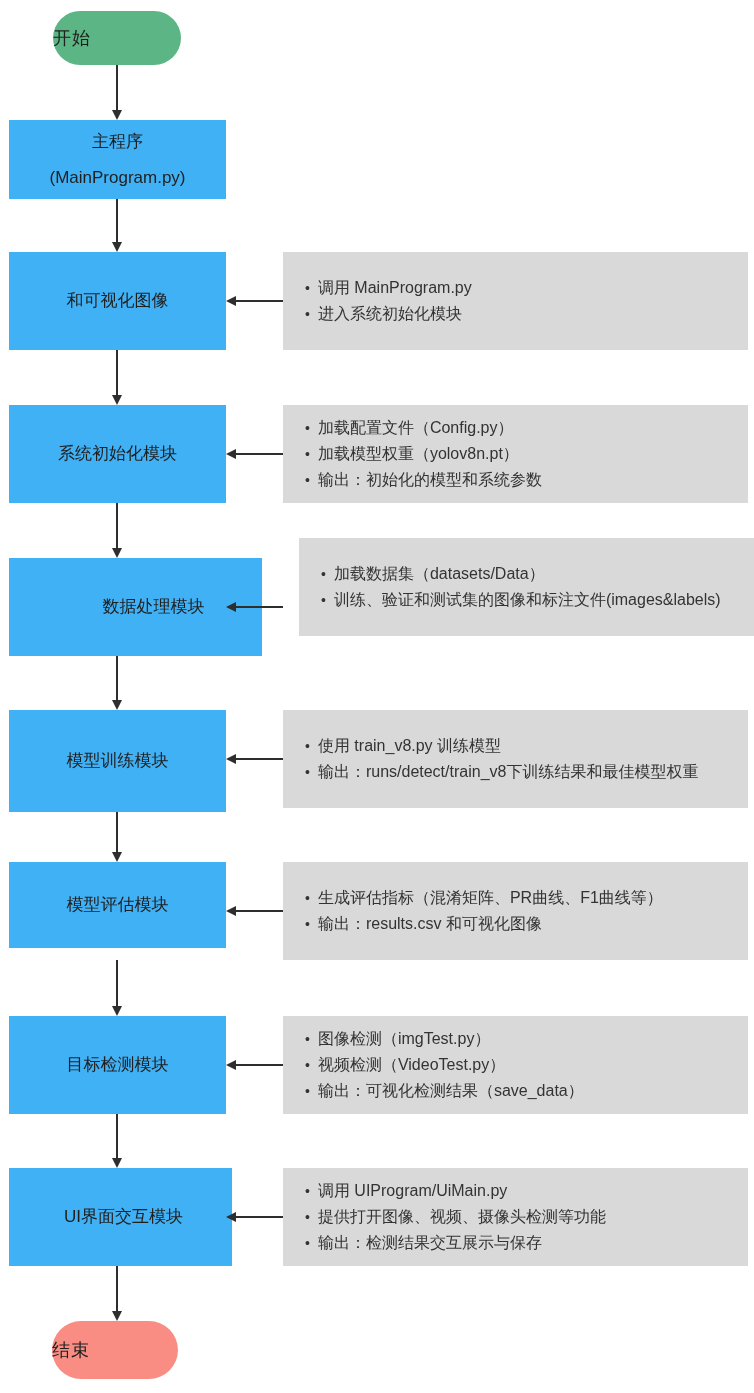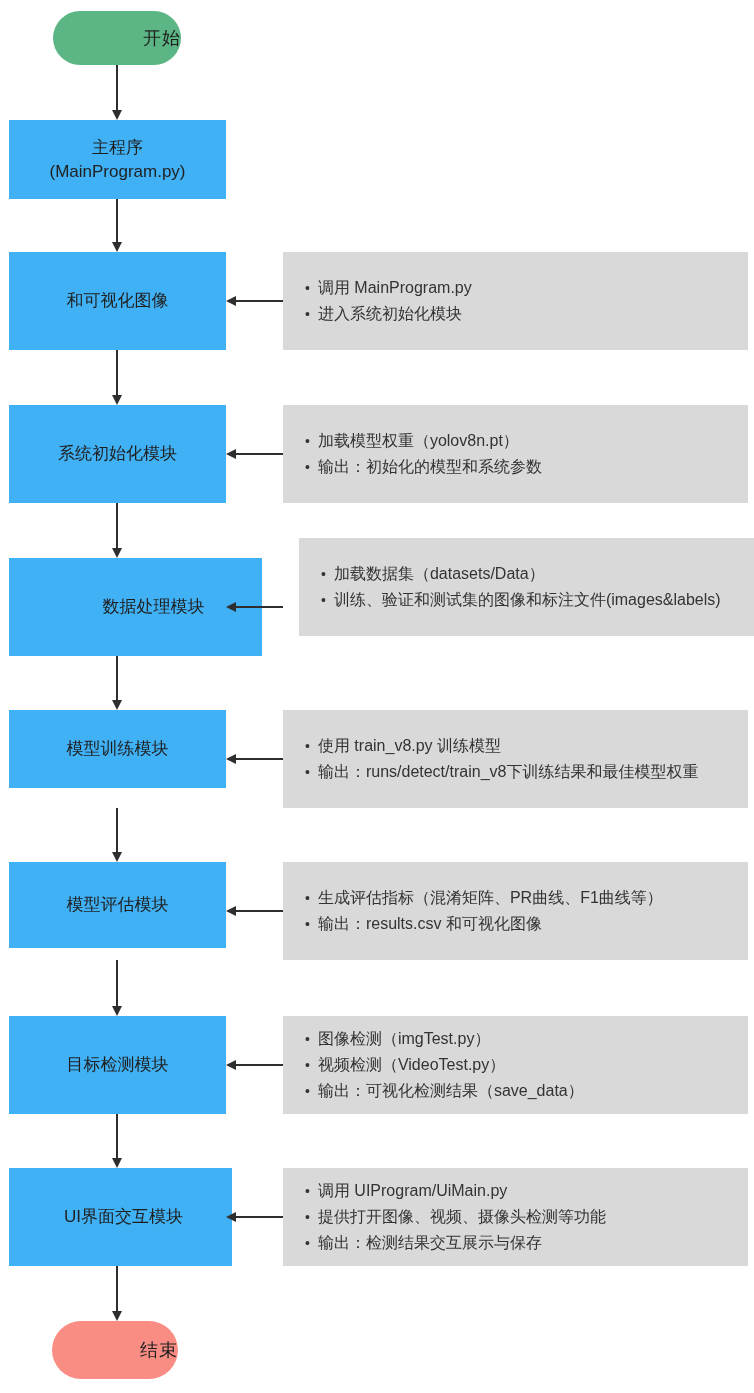--- a/index.html
+++ b/index.html
@@ -13,21 +13,21 @@
     height: 1393px;
     background: #ffffff;
     font-family: "Liberation Sans", "DejaVu Sans", sans-serif;
     color: #262626;
     overflow: hidden;
   }
   .terminal {
     position: absolute;
     display: flex;
     align-items: center;
-    justify-content: flex-end;
+    justify-content: flex-start;
     font-size: 18px;
     color: #1f1f1f;
     letter-spacing: 1px;
   }
   .terminal.start {
     left: 53px; top: 11px; width: 128px; height: 54px;
     background: #5cb584;
     border-radius: 27px;
   }
   .terminal.end {
@@ -37,21 +37,21 @@
   }
   .process {
     position: absolute;
     left: 9px; width: 217px;
     background: #41b1f5;
     display: flex;
     align-items: center;
     justify-content: center;
     text-align: center;
     font-size: 17px;
-    line-height: 24px;
+    line-height: 36px;
     color: #1f1f1f;
     white-space: pre-line;
   }
   .process.first { top: 120px; height: 79px; }
   .note {
     position: absolute;
     left: 283px; width: 465px; height: 98px;
     background: #d9d9d9;
     display: flex;
     flex-direction: column;
@@ -170,41 +170,42 @@
   </div>
   <div class="process" style="top:252px; height:98px;">
     <span>和可视化图像</span>
   </div>
   <div class="process" style="top:405px; height:98px;">
     <span>系统初始化模块</span>
   </div>
   <div class="process" style="top:558px; height:98px;padding-left:36px;">
     <span>数据处理模块</span>
   </div>
-  <div class="process" style="top:710px; height:78px;">
+  <div class="process" style="top:710px; height:102px;">
     <span>模型训练模块</span>
   </div>
   <div class="process" style="top:862px; height:86px;">
     <span>模型评估模块</span>
   </div>
   <div class="process" style="top:1016px;height:98px;">
     <span>目标检测模块</span>
   </div>
   <div class="process" style="top:1168px;height:98px;padding-left:6px;">
     <span>UI界面交互模块</span>
   </div>
 
   <div class="note" style="top:252px;">
     <ul>
       <li>调用 MainProgram.py</li>
       <li>进入系统初始化模块</li>
     </ul>
   </div>
   <div class="note" style="top:405px;">
     <ul>
+      <li>加载配置文件（Config.py）</li>
       <li>加载模型权重（yolov8n.pt）</li>
       <li>输出：初始化的模型和系统参数</li>
     </ul>
   </div>
   <div class="note" style="top:538px;margin-left:16px;">
     <ul>
       <li>加载数据集（datasets/Data）</li>
       <li>训练、验证和测试集的图像和标注文件(images&amp;labels)</li>
     </ul>
   </div>

